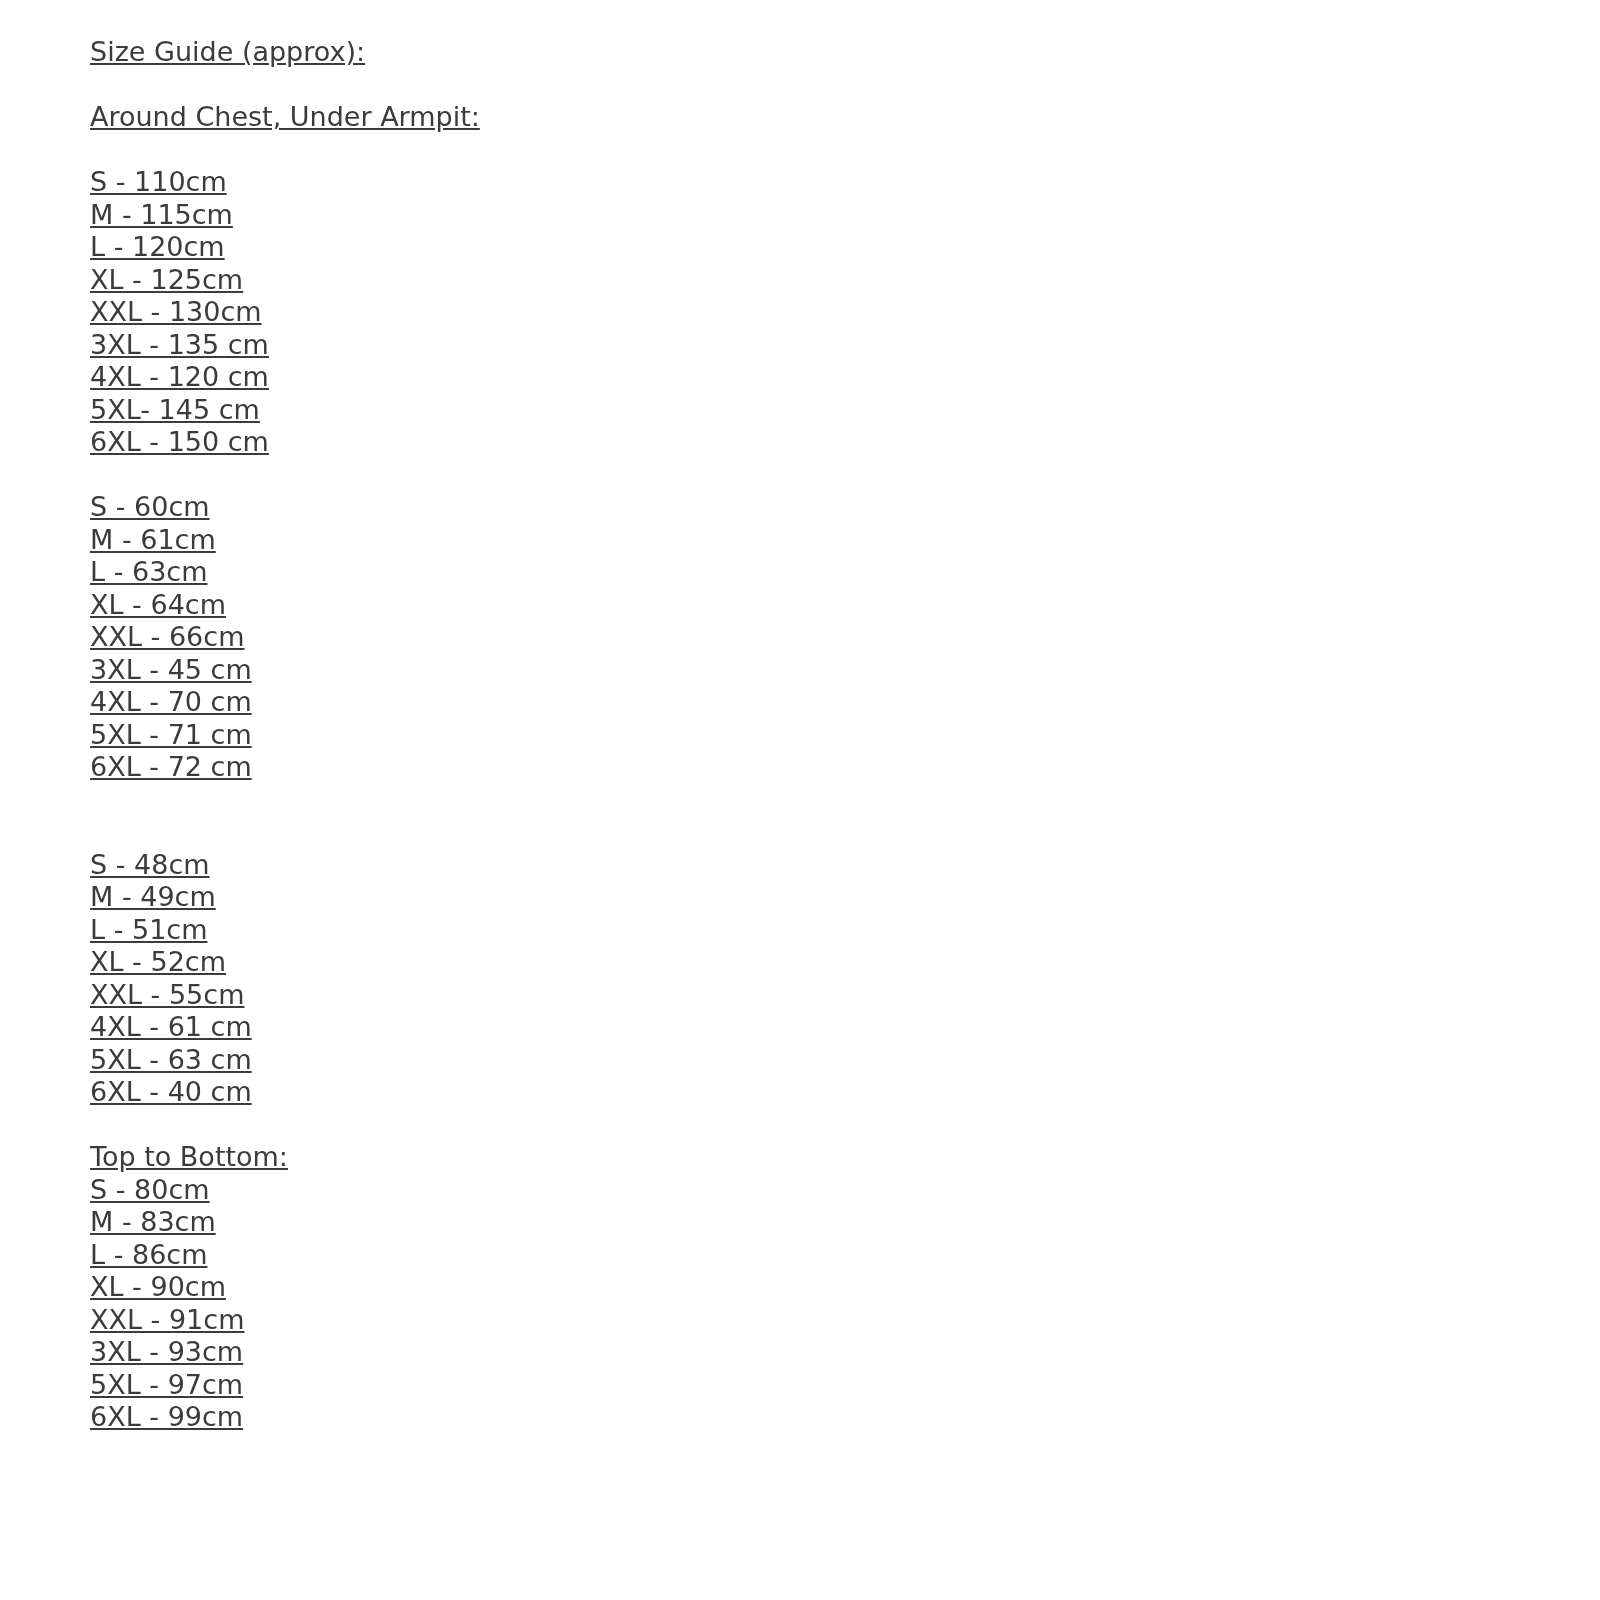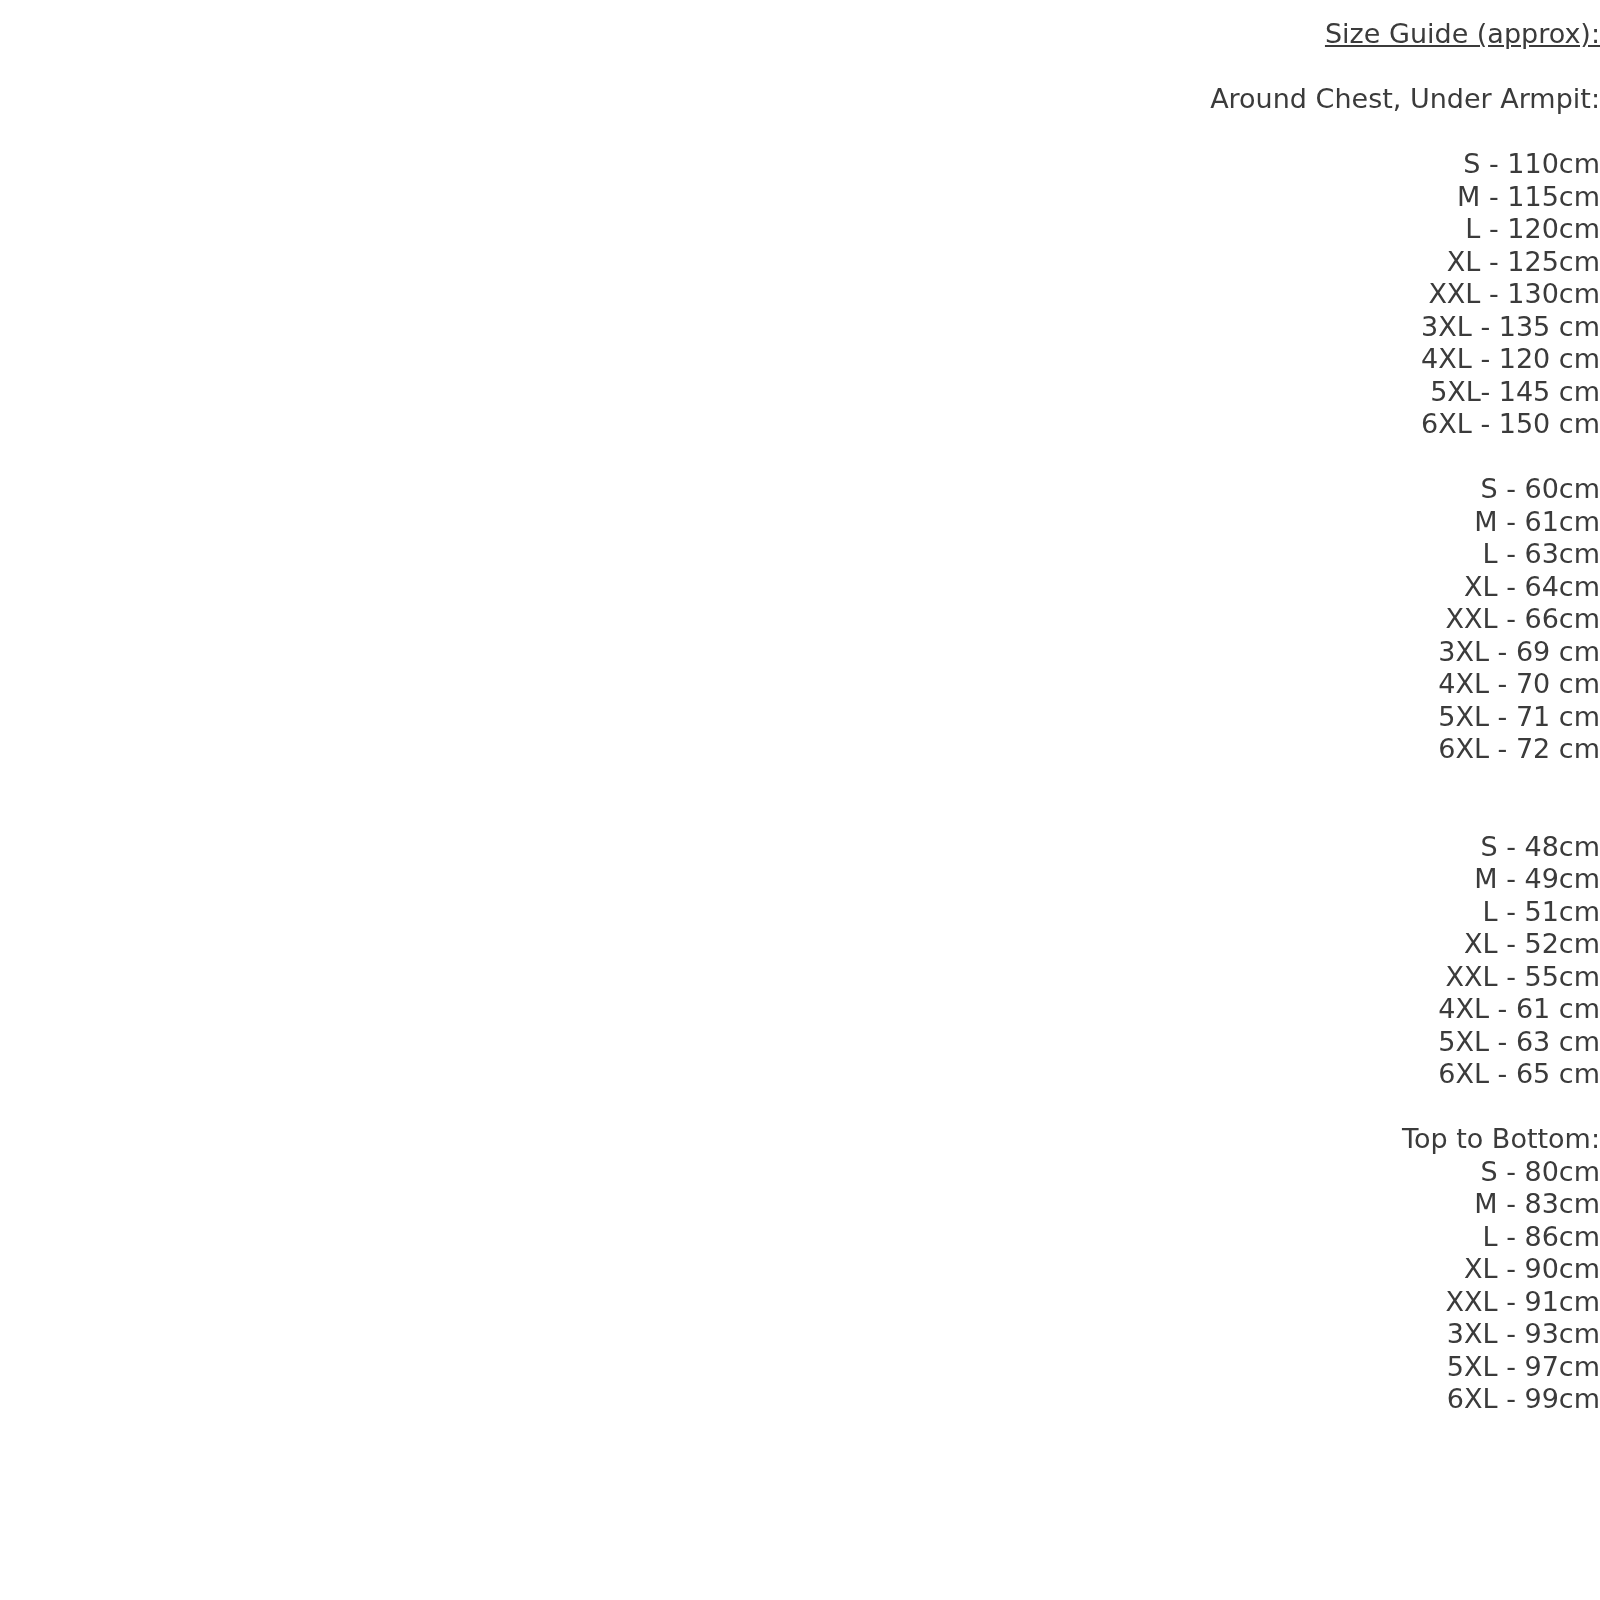--- a/index.html
+++ b/index.html
@@ -9,26 +9,27 @@
   }
   body {
     width: 1600px;
     height: 1600px;
     font-family: "DejaVu Sans", "Liberation Sans", sans-serif;
     color: #3b3b3b;
     overflow: hidden;
   }
   .doc {
     box-sizing: border-box;
-    padding-top: 18px;
+    padding-top: 36px;
     margin-left: 90px;
     width: 1510px;
-    text-align: right;
+    text-align: left;
     font-size: 27px;
     line-height: 32.5px;
+    text-decoration: underline;
   }
   .line {
     margin: 0;
     padding: 0;
     font-size: 27px;
     font-weight: normal;
     line-height: 32.5px;
     white-space: pre;
   }
   .title {
@@ -57,35 +58,35 @@
   <div class="line">4XL - 120 cm</div>
   <div class="line">5XL- 145 cm</div>
   <div class="line">6XL - 150 cm</div>
   <div class="blank"></div>
 
   <div class="line">S - 60cm</div>
   <div class="line">M - 61cm</div>
   <div class="line">L - 63cm</div>
   <div class="line">XL - 64cm</div>
   <div class="line">XXL - 66cm</div>
-  <div class="line">3XL - 69 cm</div>
+  <div class="line">3XL - 45 cm</div>
   <div class="line">4XL - 70 cm</div>
   <div class="line">5XL - 71 cm</div>
   <div class="line">6XL - 72 cm</div>
   <div class="blank"></div>
 
   <div class="blank"></div>
   <div class="line">S - 48cm</div>
   <div class="line">M - 49cm</div>
   <div class="line">L - 51cm</div>
   <div class="line">XL - 52cm</div>
   <div class="line">XXL - 55cm</div>
   <div class="line">4XL - 61 cm</div>
   <div class="line">5XL - 63 cm</div>
-  <div class="line">6XL - 65 cm</div>
+  <div class="line">6XL - 40 cm</div>
   <div class="blank"></div>
 
   <h2 class="line">Top to Bottom:</h2>
   <div class="line">S - 80cm</div>
   <div class="line">M - 83cm</div>
   <div class="line">L - 86cm</div>
   <div class="line">XL - 90cm</div>
   <div class="line">XXL - 91cm</div>
   <div class="line">3XL - 93cm</div>
   <div class="line">5XL - 97cm</div>

